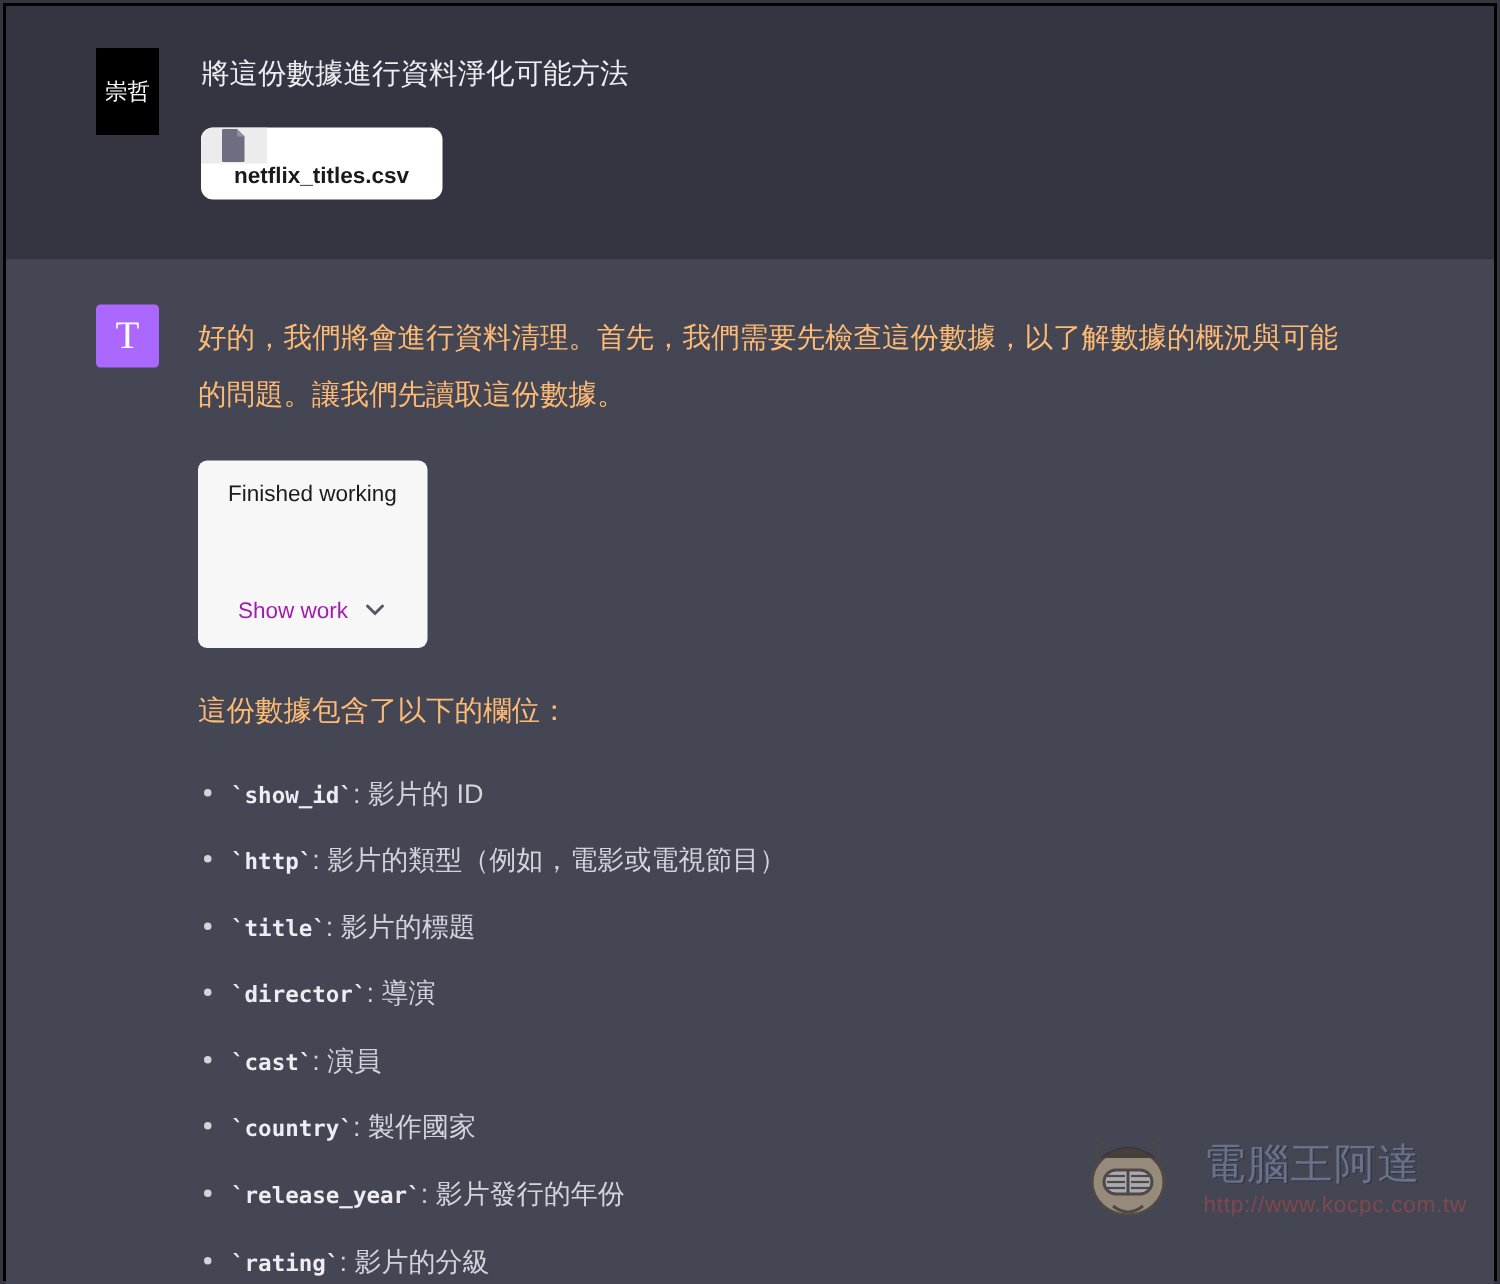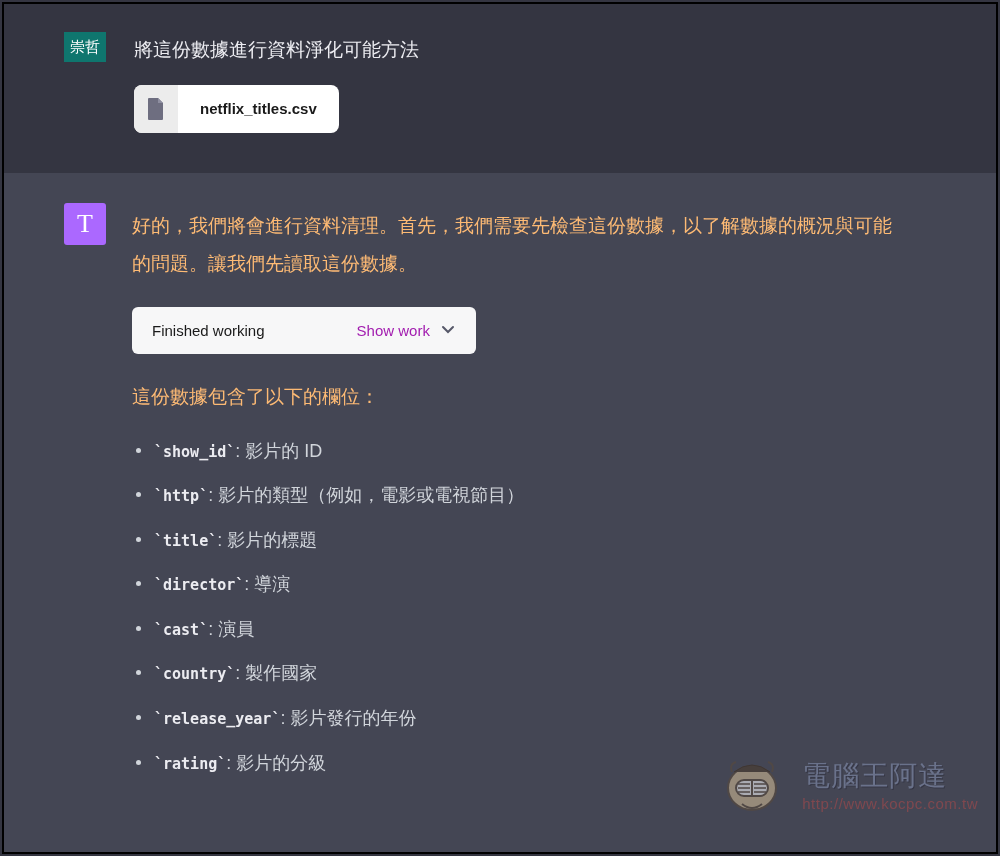--- a/index.html
+++ b/index.html
@@ -39,22 +39,22 @@
   background: #343541;
   padding: 28px 0 40px 0;
 }
 .row {
   display: flex;
   gap: 28px;
   padding-left: 60px;
   padding-right: 60px;
 }
 .avatar-user {
-  width: 42px; height: 30px;
-  background: #0f766e;
+  width: 42px; height: 58px;
+  background: #000000;
   color: #fff;
   font-size: 15px;
   display: flex;
   align-items: center;
   justify-content: center;
   flex-shrink: 0;
   font-weight: 500;
 }
 .avatar-assistant {
   width: 42px; height: 42px;
@@ -78,20 +78,21 @@
   line-height: 1.5;
   margin-bottom: 20px;
 }
 .file-chip {
   display: inline-flex;
   align-items: stretch;
   background: #fff;
   border-radius: 8px;
   overflow: hidden;
   height: 48px;
+  flex-direction: column;
 }
 .file-chip .file-icon-box {
   width: 44px;
   background: #ececec;
   display: flex;
   align-items: center;
   justify-content: center;
 }
 .file-chip .file-name {
   padding: 0 22px;
@@ -115,22 +116,23 @@
   line-height: 2.0;
 }
 .show-work-pill {
   background: #f7f7f8;
   color: #1a1a1a;
   border-radius: 6px;
   display: inline-flex;
   align-items: center;
   padding: 14px 20px;
   margin: 24px 0;
-  gap: 92px;
-  font-size: 15px;
+  gap: 60px;
+  font-size: 15px;
+  flex-direction: column;
 }
 .show-work-pill .status { font-weight: 400; }
 .show-work-pill .toggle {
   display: flex; align-items: center; gap: 10px;
   color: #a21caf;
 }
 .field-list {
   list-style: none;
   margin-top: 20px;
 }

